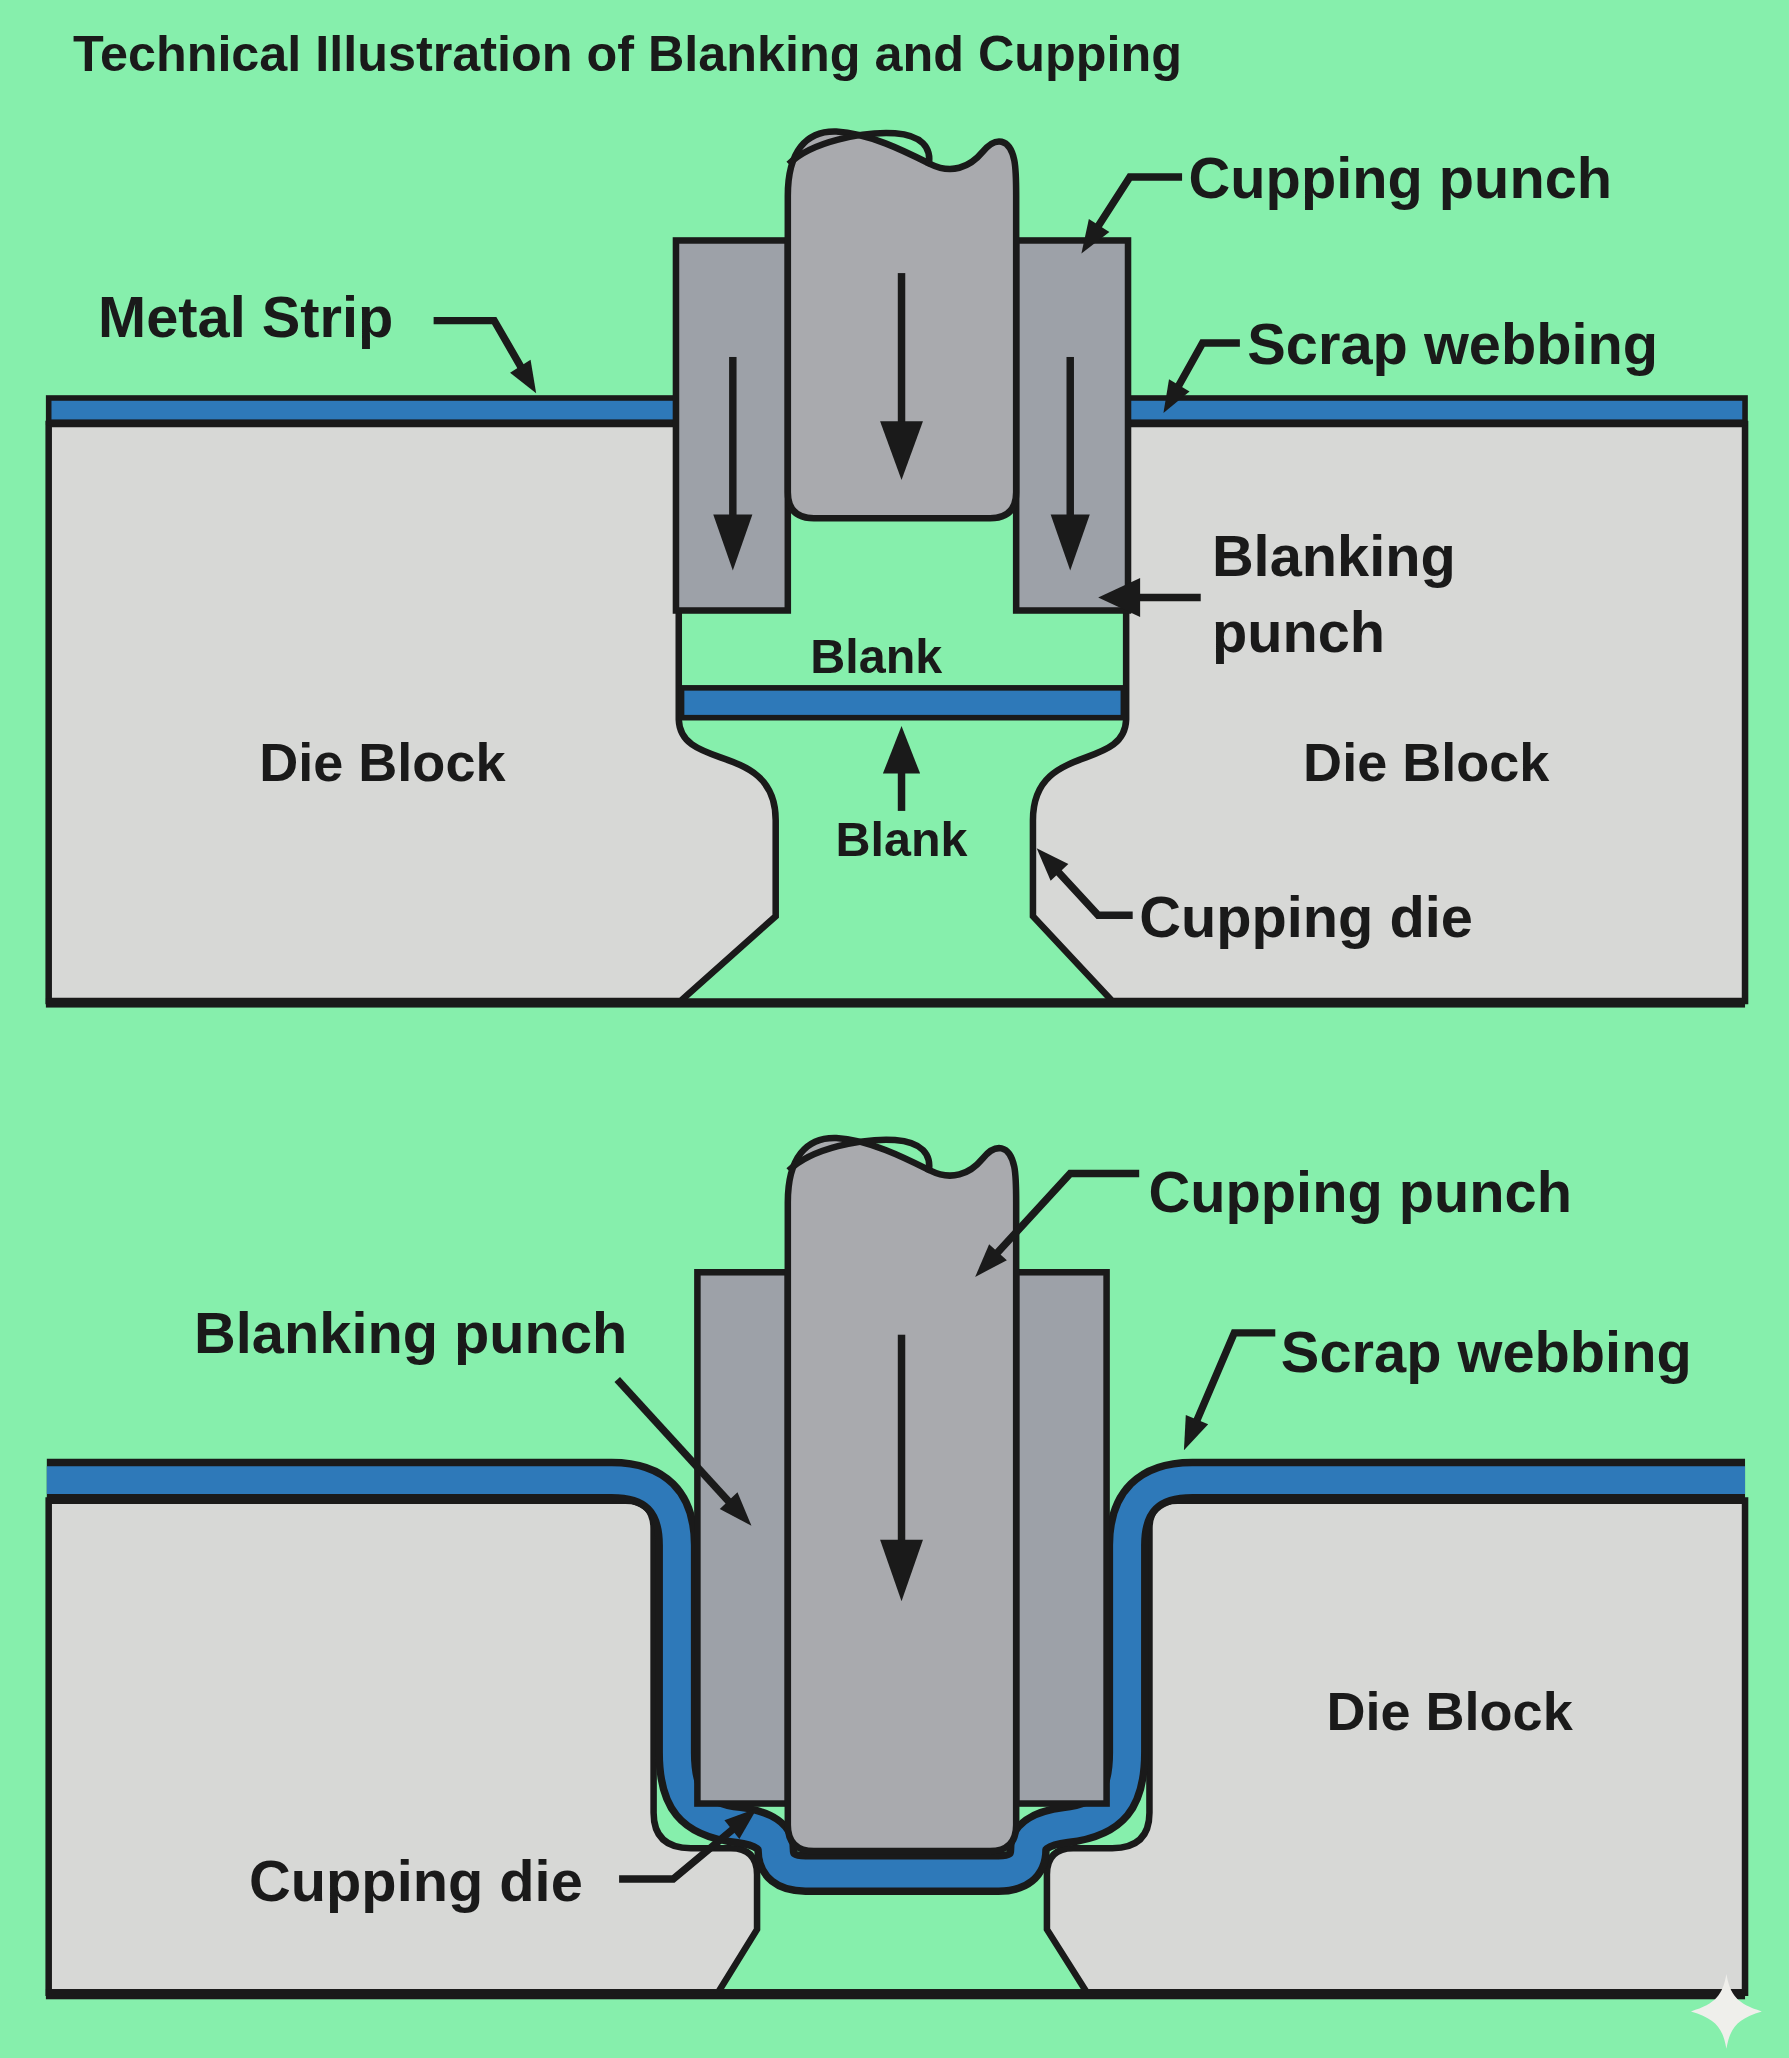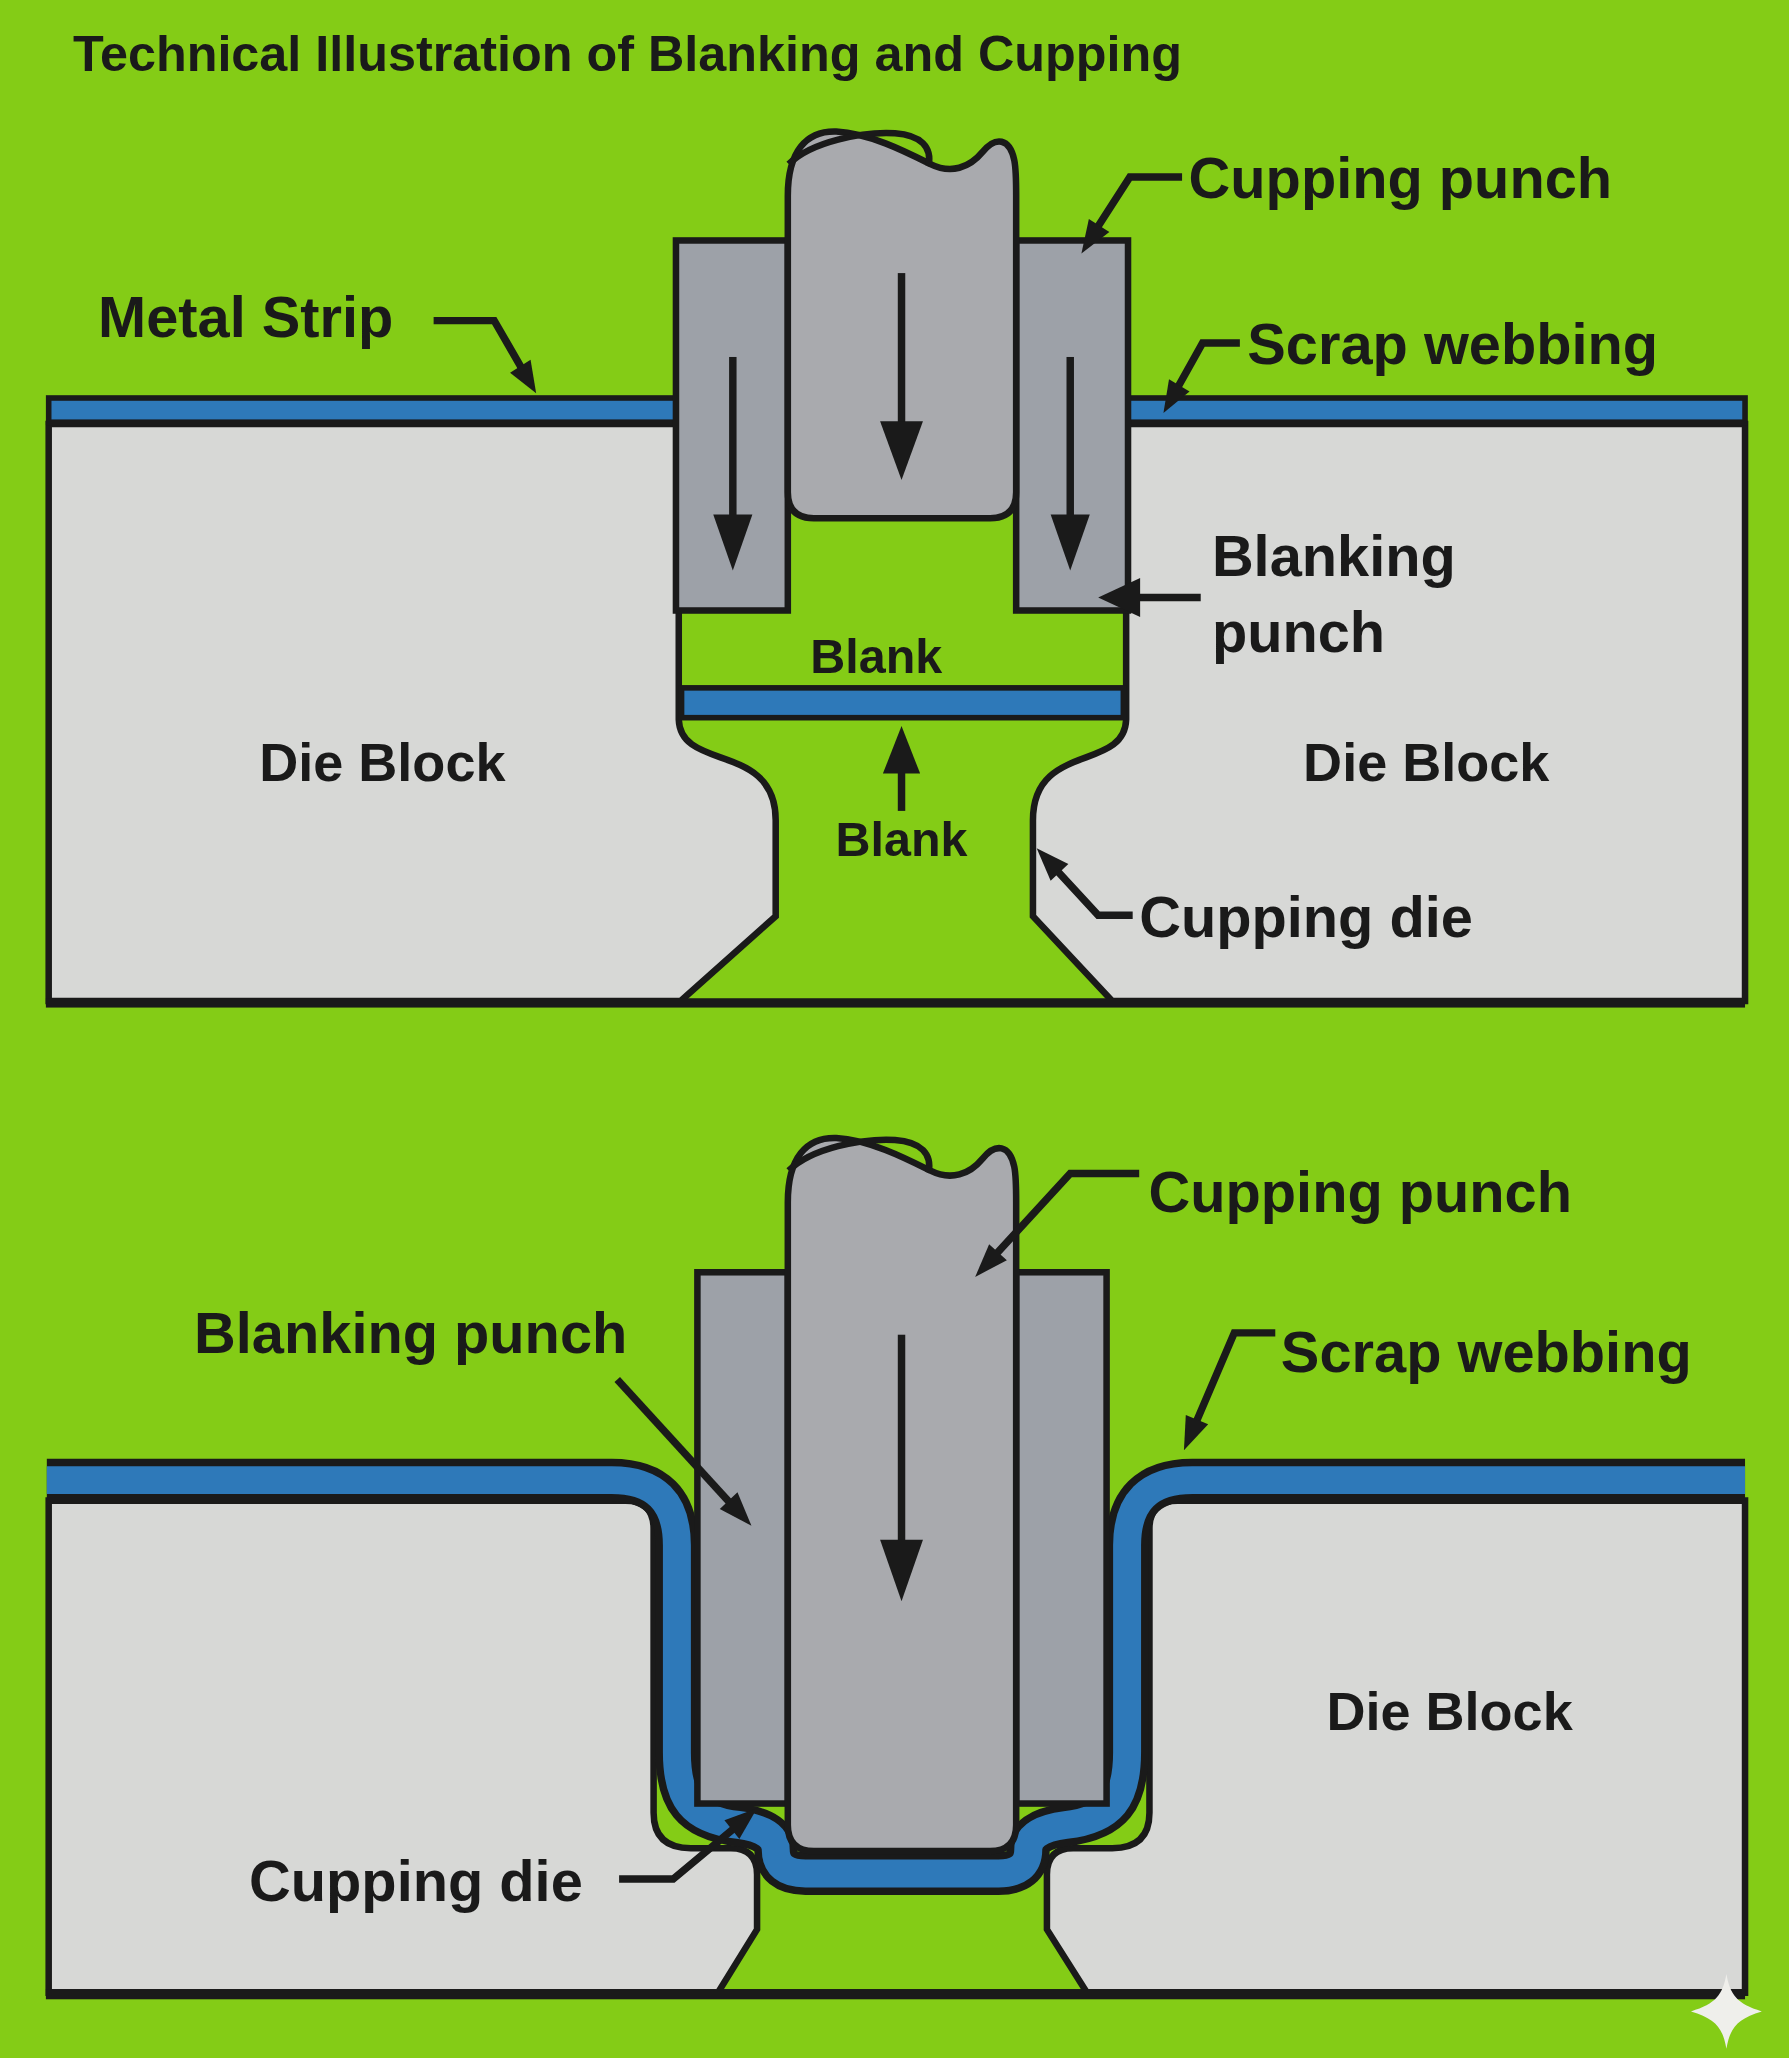--- a/index.html
+++ b/index.html
@@ -1,16 +1,16 @@
 <!DOCTYPE html>
 <html style="font-size:15px"><head>
 <meta charset="utf-8">
 <style>
   html,body{margin:0;padding:0;background:#e8e8e8;}
-  .stage{position:relative;width:1790px;height:2058px;background:#84cc16;overflow:hidden;
+  .stage{position:relative;width:1790px;height:2058px;background:#86efac;overflow:hidden;
          font-family:"Liberation Sans",sans-serif;}
   svg{position:absolute;left:0;top:0;}
   text{font-family:"Liberation Sans","DejaVu Sans",sans-serif;font-weight:bold;fill:#1a1a1a;}
   .title{font-size:54px;letter-spacing:0px;}
   .callout{font-size:62px;}
   .inlabel{font-size:52px;}
   .dielabel{font-size:58px;}
 </style>
 </head>
 <body>

